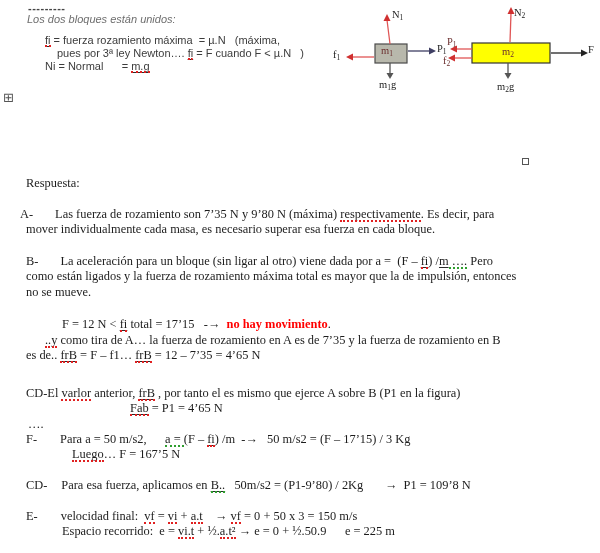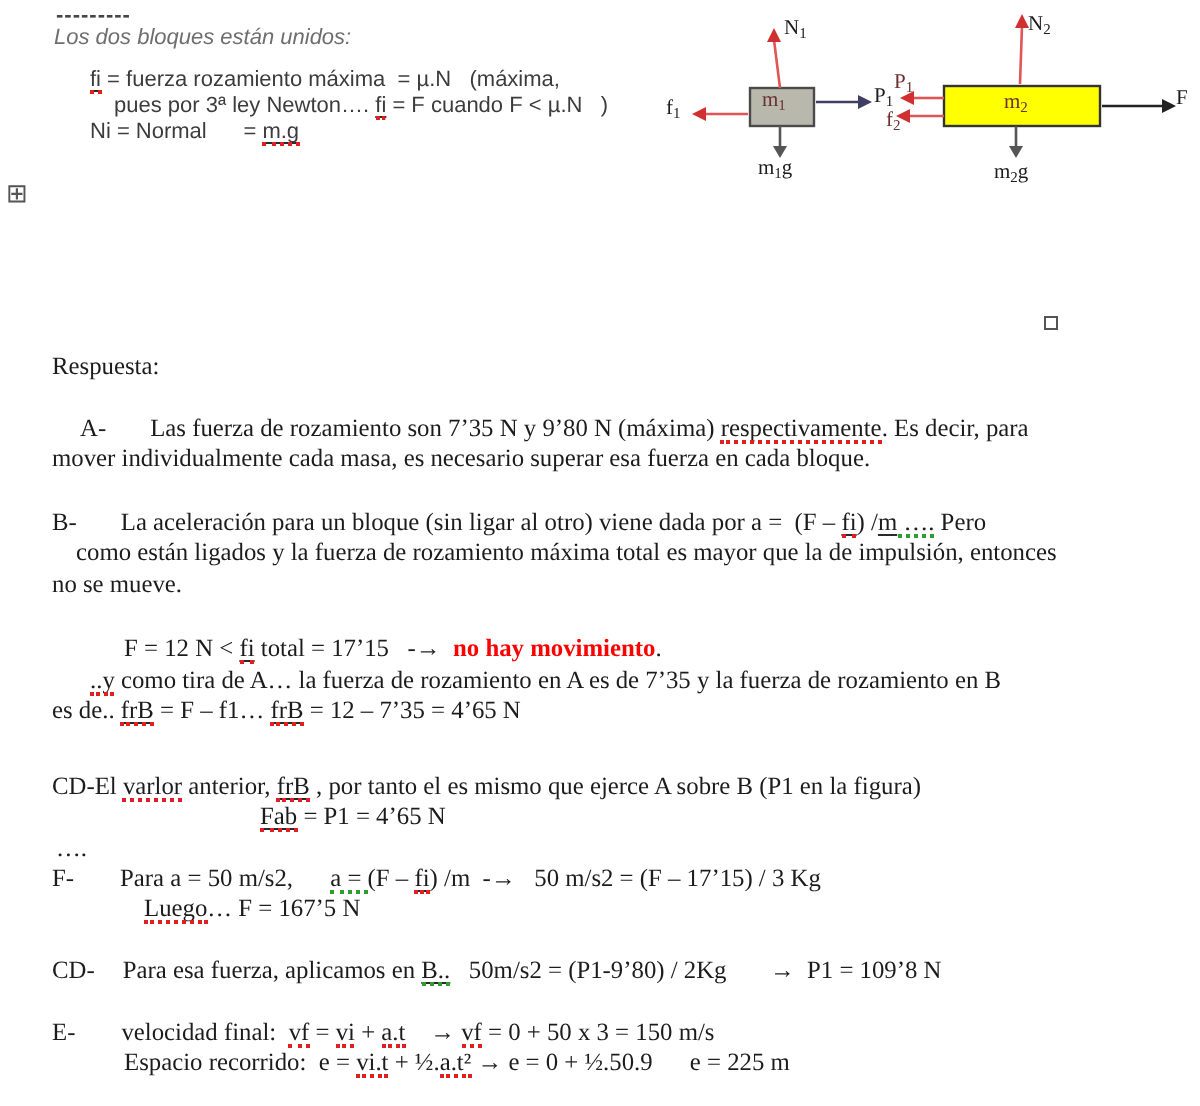--- a/index.html
+++ b/index.html
@@ -109,24 +109,24 @@
         <col style="width:79px">
     </colgroup>
     <tbody>
       </tbody>
   </table>
 
   <div class="handle"></div>
 
   <div id="body">
       <div class="line" style="top: 176px; left: 26px;"><span>Respuesta:</span></div>
-      <div class="line" style="top: 207px; left: 40px; font-family: Liberation Serif, serif;"><span>A-</span><span style="margin-left: 22px;">Las fuerza de rozamiento son 7’35 N y 9’80 N (máxima) </span><span class="r">respectivamente</span><span>. Es decir, para</span></div>
+      <div class="line" style="top: 207px; left: 20px; font-family: Liberation Serif, serif;"><span>A-</span><span style="margin-left: 22px;">Las fuerza de rozamiento son 7’35 N y 9’80 N (máxima) </span><span class="r">respectivamente</span><span>. Es decir, para</span></div>
       <div class="line" style="top: 222px; left: 26px;"><span>mover individualmente cada masa, es necesario superar esa fuerza en cada bloque.</span></div>
       <div class="line" style="top: 254px; left: 26px;"><span>B-</span><span style="margin-left: 22px;">La aceleración para un bloque (sin ligar al otro) viene dada por a =  (F – </span><span class="ur">fi</span><span>) /</span><span class="u">m</span><span class="g"> ….</span><span> Pero</span></div>
-      <div class="line" style="top: 269px; left: 38px;"><span>como están ligados y la fuerza de rozamiento máxima total es mayor que la de impulsión, entonces</span></div>
+      <div class="line" style="top: 269px; left: 26px;"><span>como están ligados y la fuerza de rozamiento máxima total es mayor que la de impulsión, entonces</span></div>
       <div class="line" style="top: 285px; left: 26px;"><span>no se mueve.</span></div>
       <div class="line" style="top: 317px; left: 62px;"><span>F = 12 N &lt; </span><span class="ur">fi</span><span> total = 17’15   -</span><span class="arr">→</span><span>  </span><span class="redb">no hay movimiento</span><span>.</span></div>
       <div class="line" style="top: 333px; left: 45px;"><span class="r">..y</span><span> como tira de A… la fuerza de rozamiento en A es de 7’35 y la fuerza de rozamiento en B</span></div>
       <div class="line" style="top: 348px; left: 26px;"><span>es de.. </span><span class="ur">frB</span><span> = F – f1… </span><span class="ur">frB</span><span> = 12 – 7’35 = 4’65 N</span></div>
       <div class="line" style="top: 386px; left: 26px;"><span>CD-</span><span style="">El </span><span class="r">varlor</span><span> anterior, </span><span class="ur">frB</span><span> , por tanto el es mismo que ejerce A sobre B (P1 en la figura)</span></div>
       <div class="line" style="top: 401px; left: 130px;"><span class="ur">Fab</span><span> = P1 = 4’65 N</span></div>
       <div class="line" style="top: 417px; left: 28px;"><span>….</span></div>
       <div class="line" style="top: 432px; left: 26px;"><span>F-</span><span style="margin-left: 23px;">Para a = 50 m/s2,      </span><span class="g">a = </span><span>(F – </span><span class="ur">fi</span><span>) /m  -</span><span class="arr">→</span><span>   50 m/s2 = (F – 17’15) / 3 Kg</span></div>
       <div class="line" style="top: 447px; left: 72px;"><span class="r">Luego</span><span>… F = 167’5 N</span></div>
       <div class="line" style="top: 478px; left: 26px;"><span>CD-</span><span style="margin-left: 14px;">Para esa fuerza, aplicamos en </span><span class="ug">B..</span><span>   50m/s2 = (P1-9’80) / 2Kg       </span><span class="arr">→</span><span>  P1 = 109’8 N</span></div>

